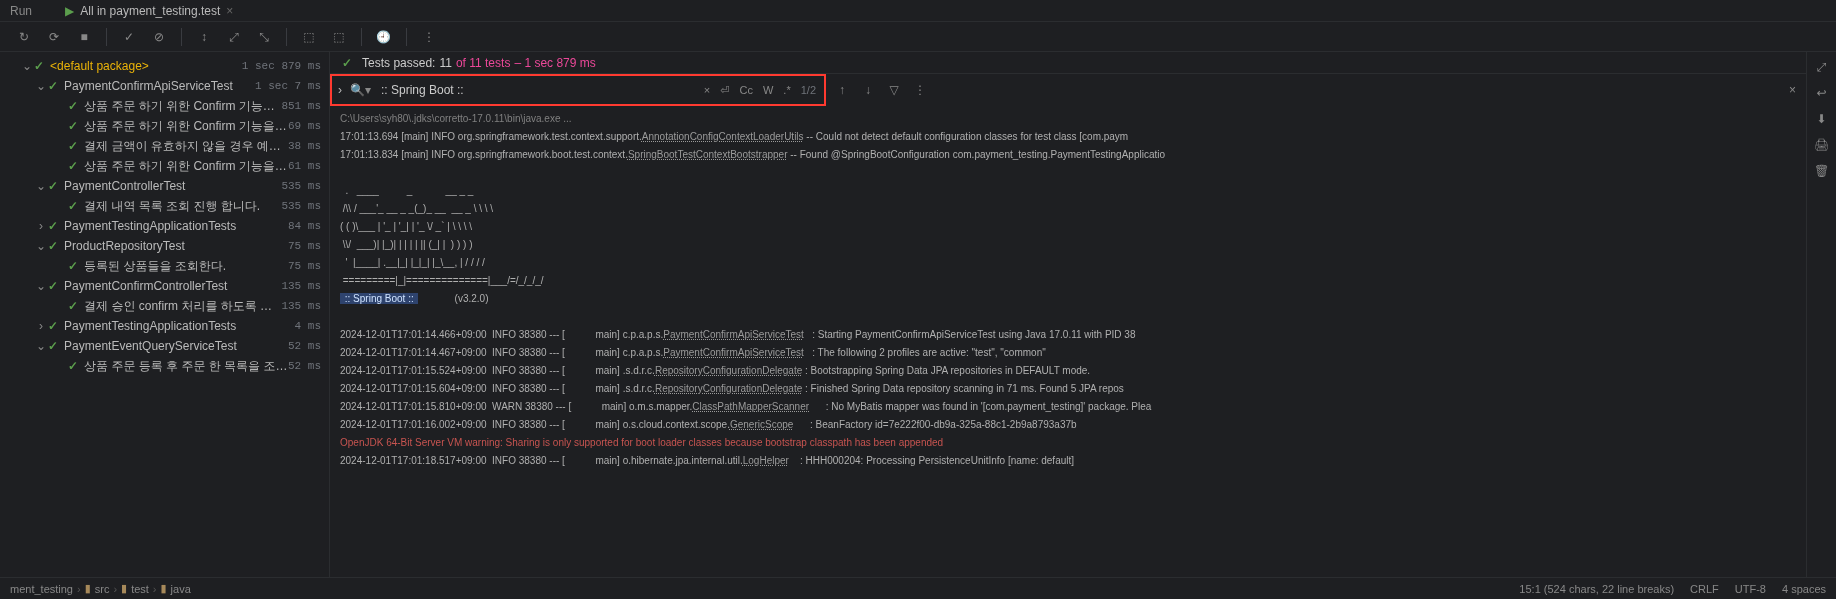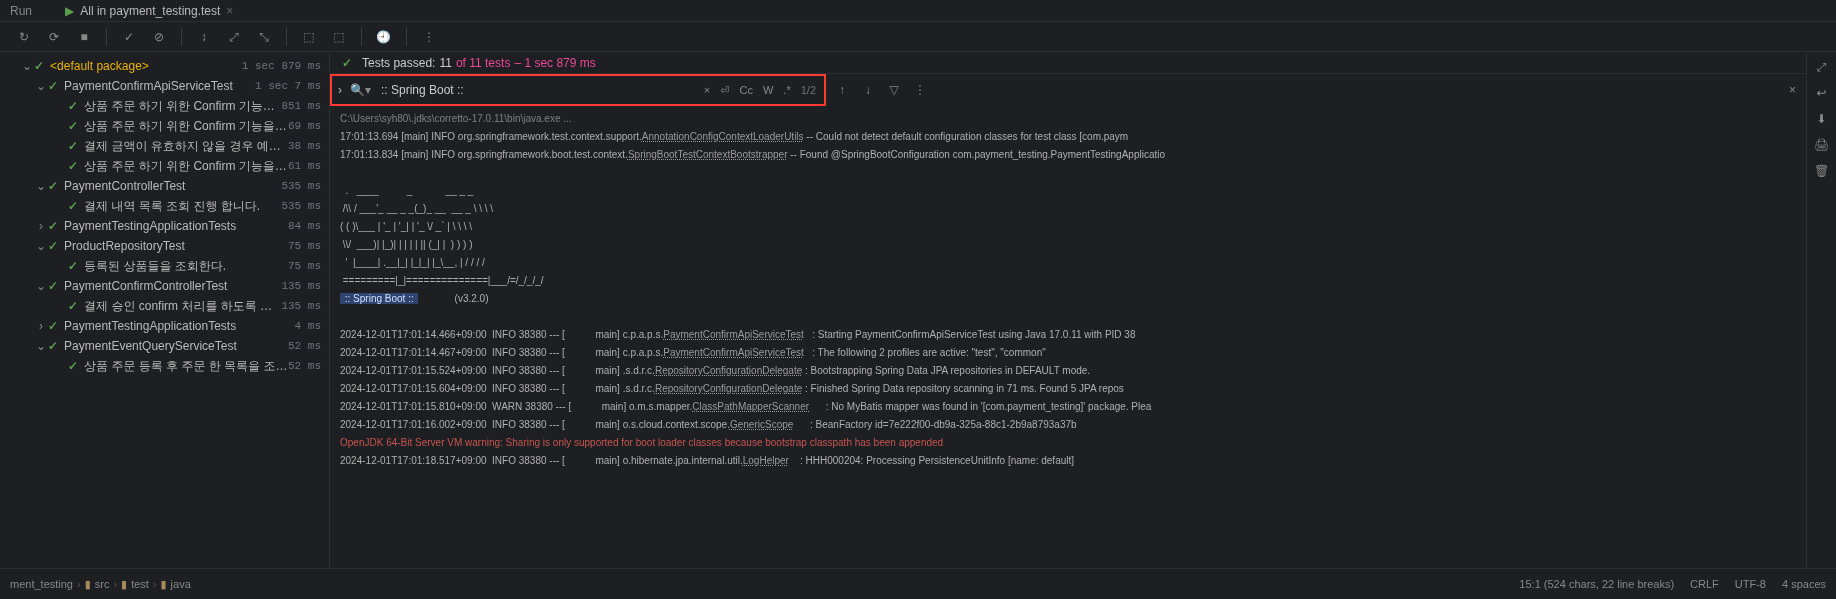--- a/index.html
+++ b/index.html
@@ -122,21 +122,21 @@
   line-height: 18px;
   padding: 4px 10px;
   color:#b0b0b0;
   white-space: pre;
 }
 .console .dim { color:#808080; }
 .console .link { color:#9b9b9b; text-decoration: underline; text-decoration-style: dotted; }
 .console .hl { background:#2e436e; color:#cfe3ff; padding:0 2px; }
 .console .warnline { color:#c75450; }
 .status-bar {
-  height: 31px;
+  height: 22px;
   border-top: 1px solid #2b2d30;
   display:flex;
   align-items:center;
   padding:0 10px;
   color:#888;
   font-size:11px;
   gap:6px;
 }
 .status-bar .crumb { display:flex; gap:4px; align-items:center; }
 .status-bar .crumb .sep { color:#555; }

